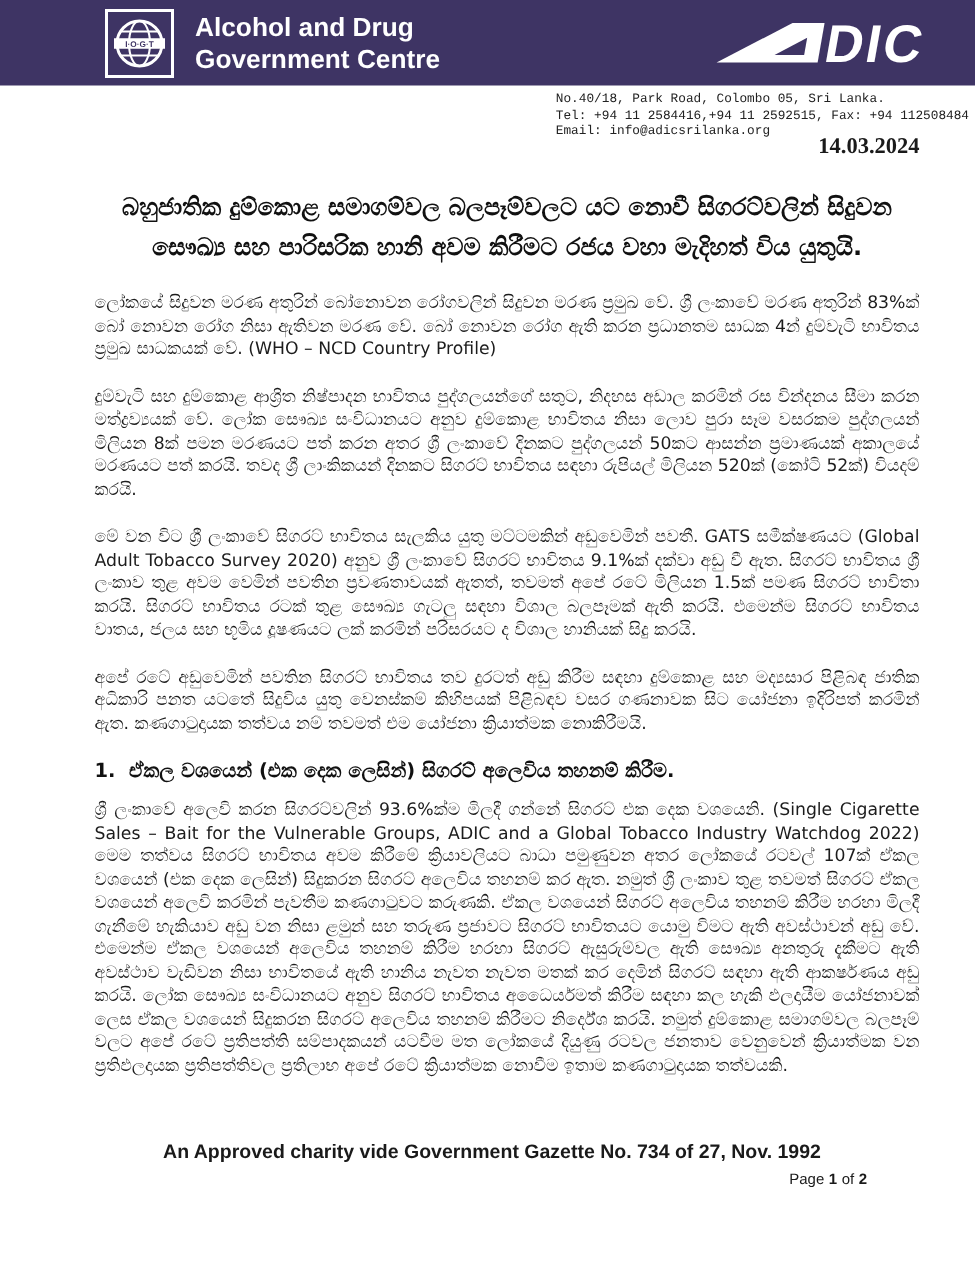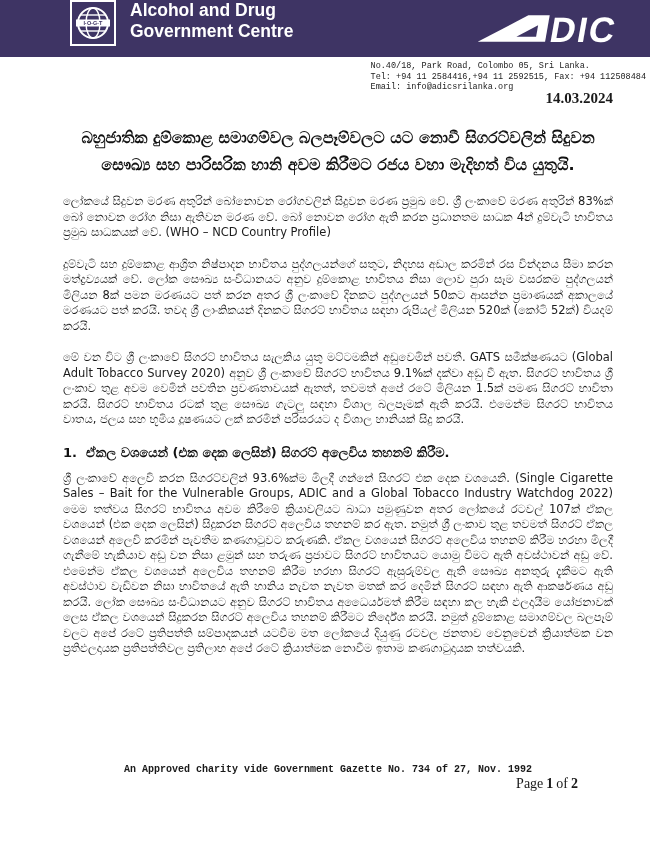--- a/index.html
+++ b/index.html
@@ -9,21 +9,21 @@
     width:650px; height:841px;
     background:#ffffff;
     overflow:hidden;
     font-family:"DejaVu Sans", sans-serif;
     color:#1a1a1a;
   }
   
   .band {
     position:absolute; top:0; left:0; width:650px; height:57px;
     background:#3e3464;
-    display:flex; 
+    display:flex; align-items:center;
   }
   .logo-box {
     margin-left:70px;
     width:46px; height:46px;
     border:2px solid #ffffff;
     background:#3e3464;
     display:flex; align-items:center; justify-content:center;
     flex:0 0 auto;
   }
   .org-name {
@@ -72,29 +72,29 @@
     margin-top:17px;
     display:flex; gap:9px;
     font-size:13px; font-weight:bold;
     color:#111111;
   }
   .section-body { margin-top:10px; }
   
   .charity {
     position:absolute; bottom:66px; left:63px; width:530px;
     text-align:center;
-    font-family:Liberation Mono, monospace;
+    font-family:Liberation Sans, sans-serif;
     font-weight:bold;
-    font-size:10px;
+    font-size:13px;
     color:#1a1a1a;
   }
   .pagenum {
     position:absolute; bottom:49px; right:72px;
-    font-family:Liberation Serif, serif;
-    font-size:14px; color:#1a1a1a;
+    font-family:Liberation Sans, sans-serif;
+    font-size:10px; color:#1a1a1a;
     display:flex; gap:3px;
   }
   .pagenum .b { font-weight:bold; }
 </style>
 </head>
 <body>
 
 <div class="page">
 
   <div class="band">
@@ -130,20 +130,21 @@
   </div>
 
   <div class="content">
     <div class="date">14.03.2024</div>
 
     <div class="title">බහුජාතික දුම්කොළ සමාගම්වල බලපෑම්වලට යට නොවී සිගරට්වලින් සිදුවන සෞඛ්‍ය සහ පාරිසරික හානි අවම කිරීමට රජය වහා මැදිහත් විය යුතුයි.</div>
 
     <p class="para">ලෝකයේ සිදුවන මරණ අතුරින් බෝනොවන රෝගවලින් සිදුවන මරණ ප්‍රමුඛ වේ. ශ්‍රී ලංකාවේ මරණ අතුරින් 83%ක් බෝ නොවන රෝග නිසා ඇතිවන මරණ වේ. බෝ නොවන රෝග ඇති කරන ප්‍රධානතම සාධක 4න් දුම්වැටි භාවිතය ප්‍රමුඛ සාධකයක් වේ. (WHO – NCD Country Profile)</p>
     <p class="para">දුම්වැටි සහ දුම්කොළ ආශ්‍රිත නිෂ්පාදන භාවිතය පුද්ගලයන්ගේ සතුට, නිදහස අඩාල කරමින් රස වින්දනය සීමා කරන මත්ද්‍රව්‍යයක් වේ. ලෝක සෞඛ්‍ය සංවිධානයට අනුව දුම්කොළ භාවිතය නිසා ලොව පුරා සෑම වසරකම පුද්ගලයන් මිලියන 8ක් පමන මරණයට පත් කරන අතර ශ්‍රී ලංකාවේ දිනකට පුද්ගලයන් 50කට ආසන්න ප්‍රමාණයක් අකාලයේ මරණයට පත් කරයි. තවද ශ්‍රී ලාංකිකයන් දිනකට සිගරට් භාවිතය සඳහා රුපියල් මිලියන 520ක් (කෝටි 52ක්) වියදම් කරයි.</p>
     <p class="para">මේ වන විට ශ්‍රී ලංකාවේ සිගරට් භාවිතය සැලකිය යුතු මට්ටමකින් අඩුවෙමින් පවතී. GATS සමීක්ෂණයට (Global Adult Tobacco Survey 2020) අනුව ශ්‍රී ලංකාවේ සිගරට් භාවිතය 9.1%ක් දක්වා අඩු වී ඇත. සිගරට් භාවිතය ශ්‍රී ලංකාව තුළ අවම වෙමින් පවතින ප්‍රවණතාවයක් ඇතත්, තවමත් අපේ රටේ මිලියන 1.5ක් පමණ සිගරට් භාවිතා කරයි. සිගරට් භාවිතය රටක් තුළ සෞඛ්‍ය ගැටලු සඳහා විශාල බලපෑමක් ඇති කරයි. එමෙන්ම සිගරට් භාවිතය වාතය, ජලය සහ භූමිය දූෂණයට ලක් කරමින් පරිසරයට ද විශාල හානියක් සිදු කරයි.</p>
+    <p class="para">අපේ රටේ අඩුවෙමින් පවතින සිගරට් භාවිතය තව දුරටත් අඩු කිරීම සඳහා දුම්කොළ සහ මද්‍යසාර පිළිබඳ ජාතික අධිකාරි පනත යටතේ සිදුවිය යුතු වෙනස්කම් කිහිපයක් පිළිබඳව වසර ගණනාවක සිට යෝජනා ඉදිරිපත් කරමින් ඇත. කණගාටුදායක තත්වය නම් තවමත් එම යෝජනා ක්‍රියාත්මක නොකිරීමයි.</p>
 
     <div class="section-heading">
       <span>1.</span>
       <span>ඒකල වශයෙන් (එක දෙක ලෙසින්) සිගරට් අලෙවිය තහනම් කිරීම.</span>
     </div>
 
     <p class="para section-body">ශ්‍රී ලංකාවේ අලෙවි කරන සිගරට්වලින් 93.6%ක්ම මිලදී ගන්නේ සිගරට් එක දෙක වශයෙනි. (Single Cigarette Sales – Bait for the Vulnerable Groups, ADIC and a Global Tobacco Industry Watchdog 2022) මෙම තත්වය සිගරට් භාවිතය අවම කිරීමේ ක්‍රියාවලියට බාධා පමුණුවන අතර ලෝකයේ රටවල් 107ක් ඒකල වශයෙන් (එක දෙක ලෙසින්) සිදුකරන සිගරට් අලෙවිය තහනම් කර ඇත. නමුත් ශ්‍රී ලංකාව තුළ තවමත් සිගරට් ඒකල වශයෙන් අලෙවි කරමින් පැවතීම කණගාටුවට කරුණකි. ඒකල වශයෙන් සිගරට් අලෙවිය තහනම් කිරීම හරහා මිලදී ගැනීමේ හැකියාව අඩු වන නිසා ළමුන් සහ තරුණ ප්‍රජාවට සිගරට් භාවිතයට යොමු විමට ඇති අවස්ථාවන් අඩු වේ. එමෙන්ම ඒකල වශයෙන් අලෙවිය තහනම් කිරීම හරහා සිගරට් ඇසුරුම්වල ඇති සෞඛ්‍ය අනතුරු දැකීමට ඇති අවස්ථාව වැඩිවන නිසා භාවිතයේ ඇති හානිය නැවත නැවත මතක් කර දෙමින් සිගරට් සඳහා ඇති ආකර්ෂණය අඩු කරයි. ලෝක සෞඛ්‍ය සංවිධානයට අනුව සිගරට් භාවිතය අධෛර්යමත් කිරීම සඳහා කල හැකි ඵලදායීම යෝජනාවක් ලෙස ඒකල වශයෙන් සිදුකරන සිගරට් අලෙවිය තහනම් කිරීමට නිර්දේශ කරයි. නමුත් දුම්කොළ සමාගම්වල බලපෑම් වලට අපේ රටේ ප්‍රතිපත්ති සම්පාදකයන් යටවීම මත ලෝකයේ දියුණු රටවල ජනතාව වෙනුවෙන් ක්‍රියාත්මක වන ප්‍රතිඵලදායක ප්‍රතිපත්තිවල ප්‍රතිලාභ අපේ රටේ ක්‍රියාත්මක නොවීම ඉතාම කණගාටුදායක තත්වයකි.</p>
   </div>
 
   <div class="charity">An Approved charity vide Government Gazette No. 734 of 27, Nov. 1992</div>

